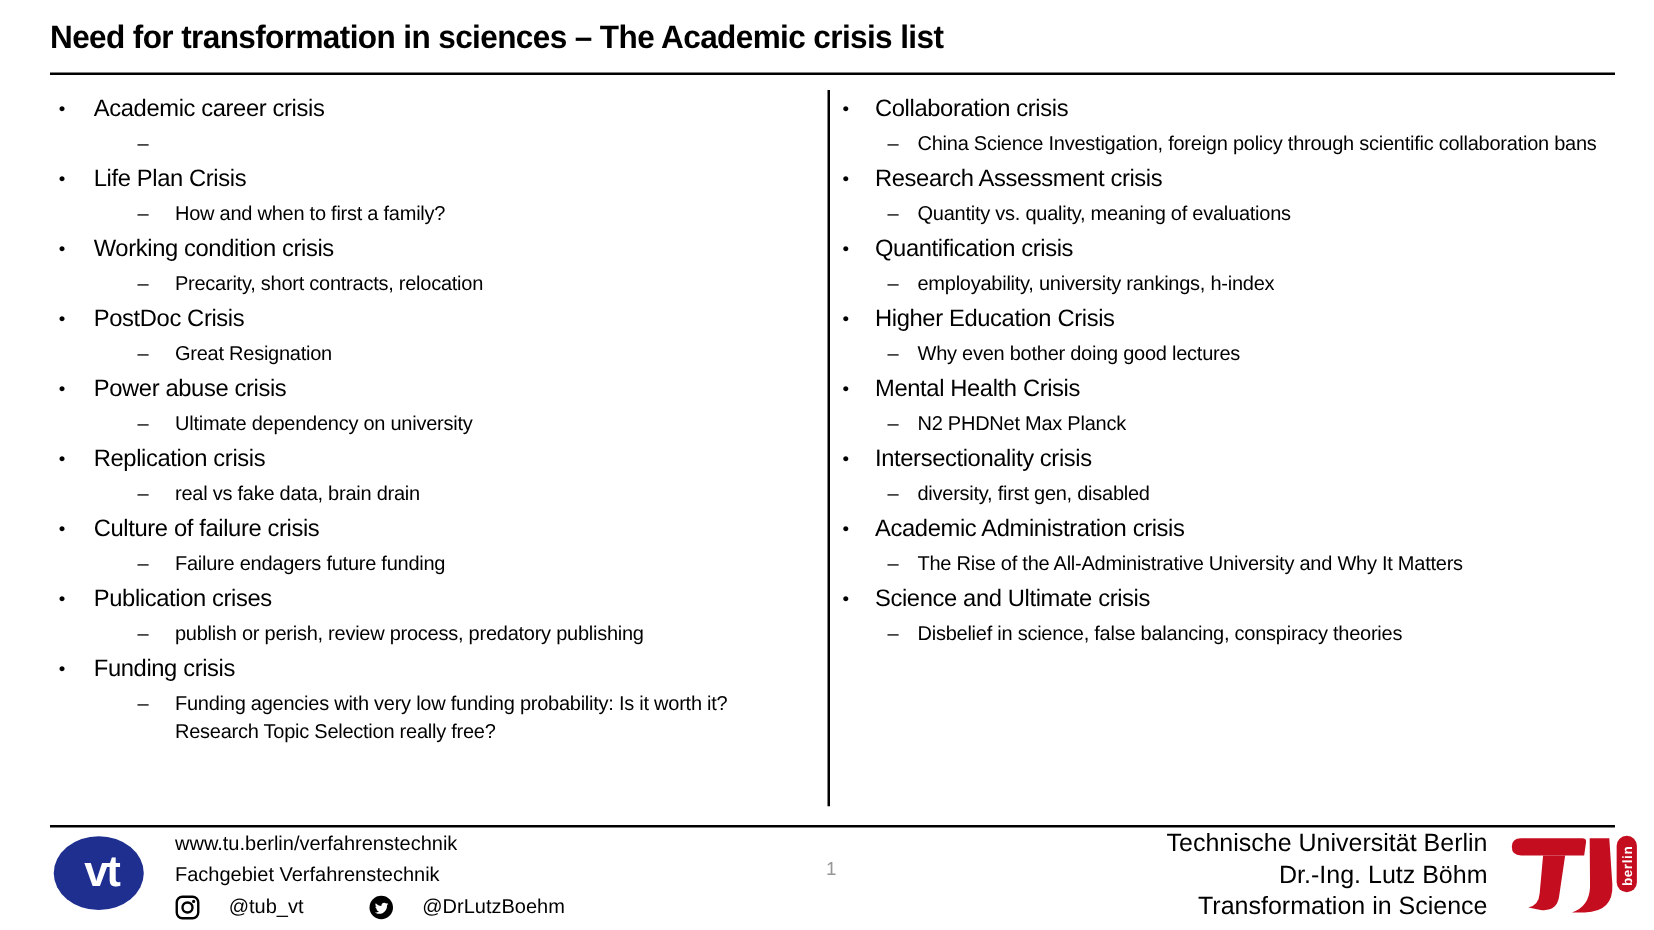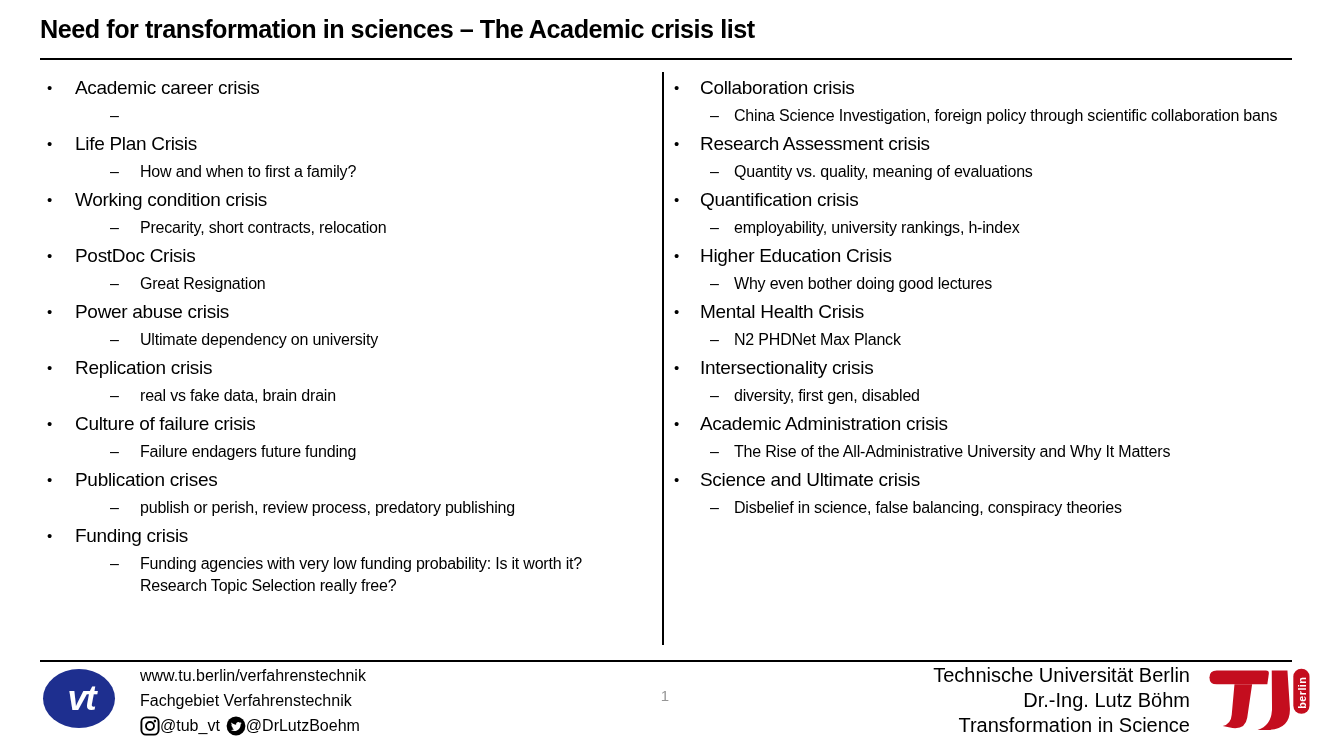--- a/index.html
+++ b/index.html
@@ -26,28 +26,28 @@
   .row.l2 { font-size:16px; line-height:22px; margin-bottom:5px; letter-spacing:-0.2px; }
   .b1 { width:28px; padding-left:7px; flex:none; font-size:15px; }
   .b2 { width:30px; margin-left:70px; flex:none; }
   .t1, .t2 { flex:1; }
   .col-right .b1 { padding-left:0; width:26px; }
   .col-right .b2 { margin-left:36px; width:24px; }
 
   .vt-logo {
     position:absolute; left:43px; top:669px; width:72px; height:59px;
     background:var(--vt-blue,#1e2f8f); border-radius:50%;
-    display:flex; align-items:center; justify-content:center;font-style:italic;
+    display:flex; align-items:center; justify-content:center;
   }
   .vt-logo .vt-text {
     color:#fff; font-size:35px; font-weight:bold; letter-spacing:-2px;
     line-height:1; padding-left:4px; padding-bottom:3px;
   }
   .footer-left { position:absolute; left:140px; top:663px; font-size:16px; line-height:25px; }
-  .handles { display:flex; align-items:center; gap:0; height:25px; }
+  .handles { display:flex; align-items:center; gap:23px; height:25px; }
   .handles .icon { display:inline-flex; width:20px; height:20px; }
   .handles .sep { width:6px; }
   .page-number {
     position:absolute; left:635px; top:687px; width:60px; text-align:center;
     font-size:15px; color:var(--page-gray,#969696);
   }
   .footer-right {
     position:absolute; right:133px; top:663px; text-align:right;
     font-size:20px; line-height:25px;
   }

